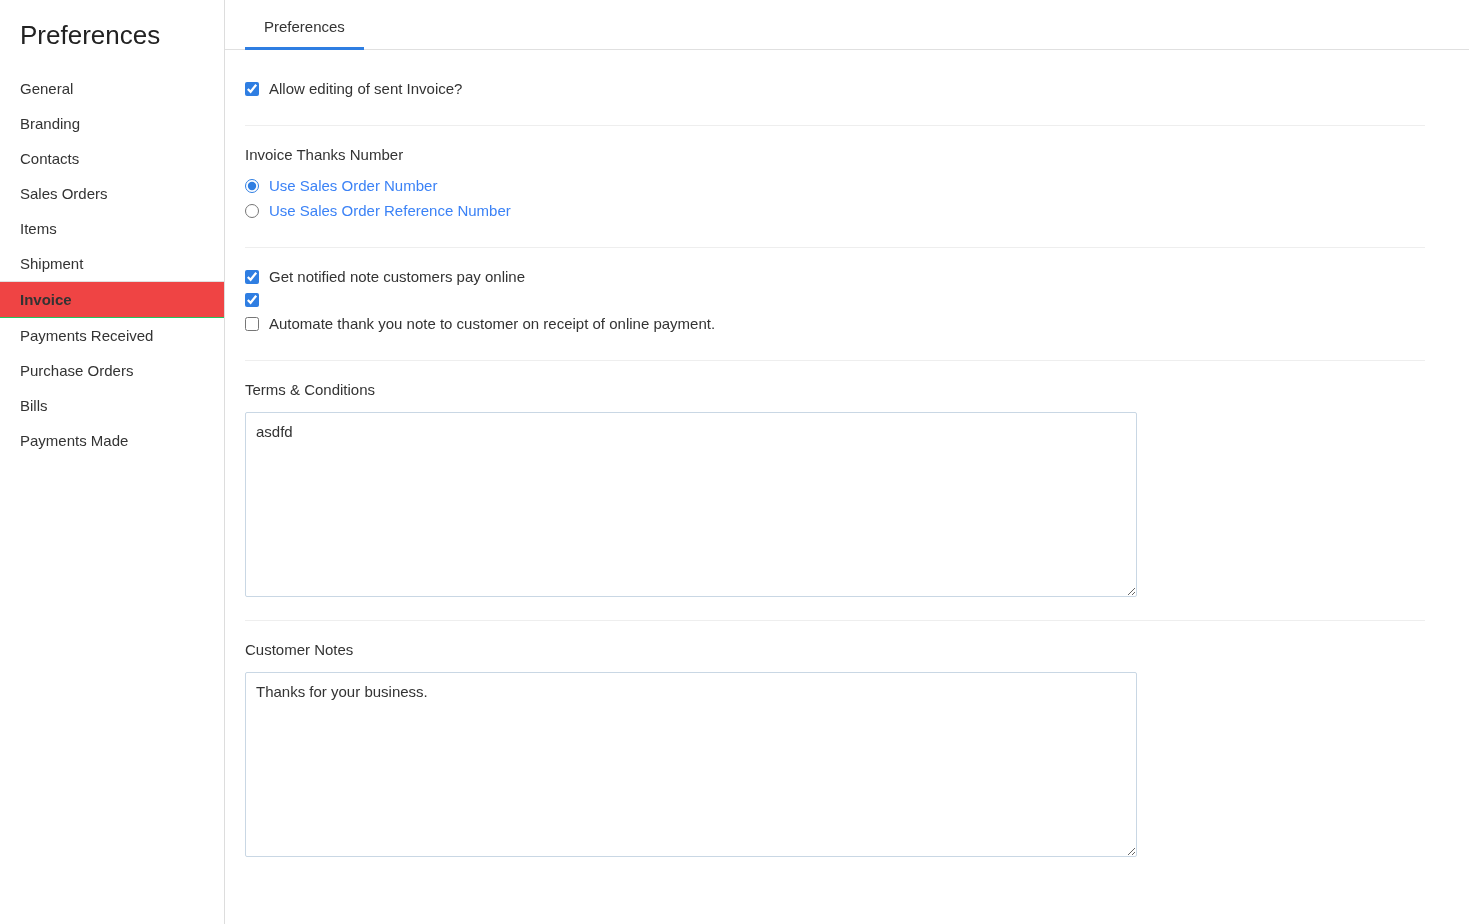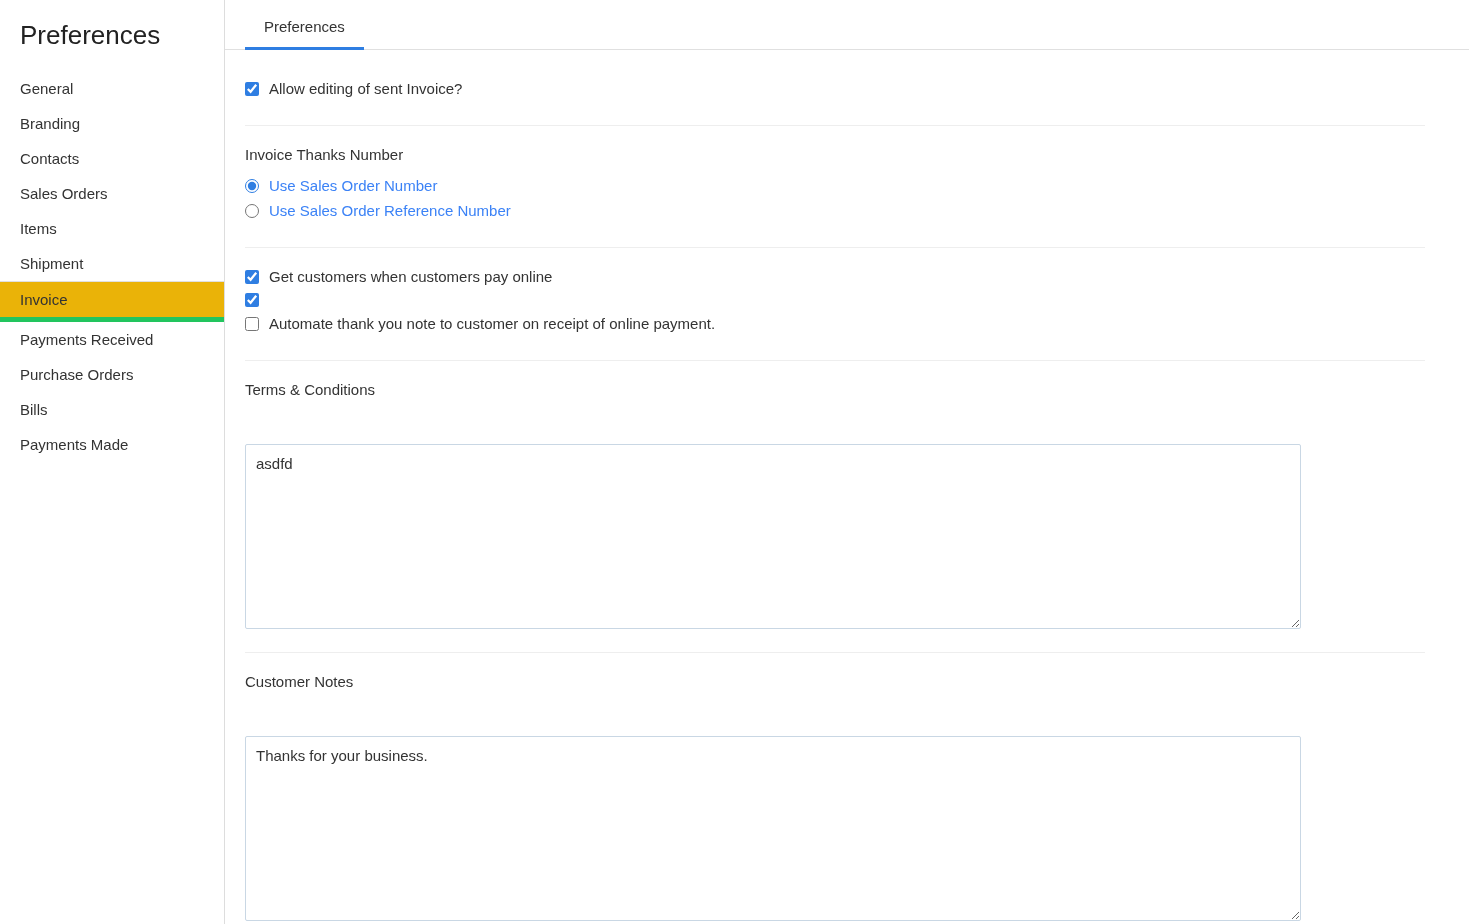--- a/index.html
+++ b/index.html
@@ -33,22 +33,23 @@
       list-style: none;
     }
     .sidebar-item {
       padding: 9px 20px;
       color: #333;
       cursor: pointer;
       font-size: 15px;
     }
     .sidebar-item.active {
       border-top: 1px solid #e0e0e0;
-      border-bottom: 5px solid #22c55e;
-      background: #eab308;
+      border-bottom: 1px solid #22c55e;
+      background: #ef4444;
+      font-weight: bold;
     }
     .main {
       flex: 1;
       padding: 0 0 40px 0;
     }
     .tabs {
       display: flex;
       border-bottom: 1px solid #e0e0e0;
       padding-left: 20px;
     }
@@ -117,30 +118,29 @@
       cursor: pointer;
       accent-color: #2f7ee2;
     }
     input[type="radio"] {
       width: 14px;
       height: 14px;
       cursor: pointer;
       accent-color: #2f7ee2;
     }
     textarea {
-      width: 1056px;
+      width: 892px;
       min-height: 185px;
       border: 1px solid #c9d7e4;
       border-radius: 2px;
       padding: 10px;
       font-family: inherit;
       font-size: 15px;
       color: #333;
       resize: vertical;
-      margin-top: 32px;
     }
   </style>
 </head>
 <body>
 
 <div class="container">
   <aside class="sidebar">
     <h1 class="sidebar-title">Preferences</h1>
     <ul class="sidebar-items">
       <li class="sidebar-item">General</li>
@@ -179,21 +179,21 @@
         </div>
         <div class="radio-row">
           <input type="radio" name="invoice-order" style="">
           <label>Use Sales Order Reference Number</label>
         </div>
       </div>
 
       <div class="section">
         <div class="checkbox-row">
           <input type="checkbox" checked="" style="">
-          <label>Get customers when customers pay online</label>
+          <label>Get notified note customers pay online</label>
         </div>
         <div class="checkbox-row">
           <input type="checkbox" checked="" style="">
         </div>
         <div class="checkbox-row">
           <input type="checkbox" style="">
           <label>Automate thank you note to customer on receipt of online payment.</label>
         </div>
       </div>
 

